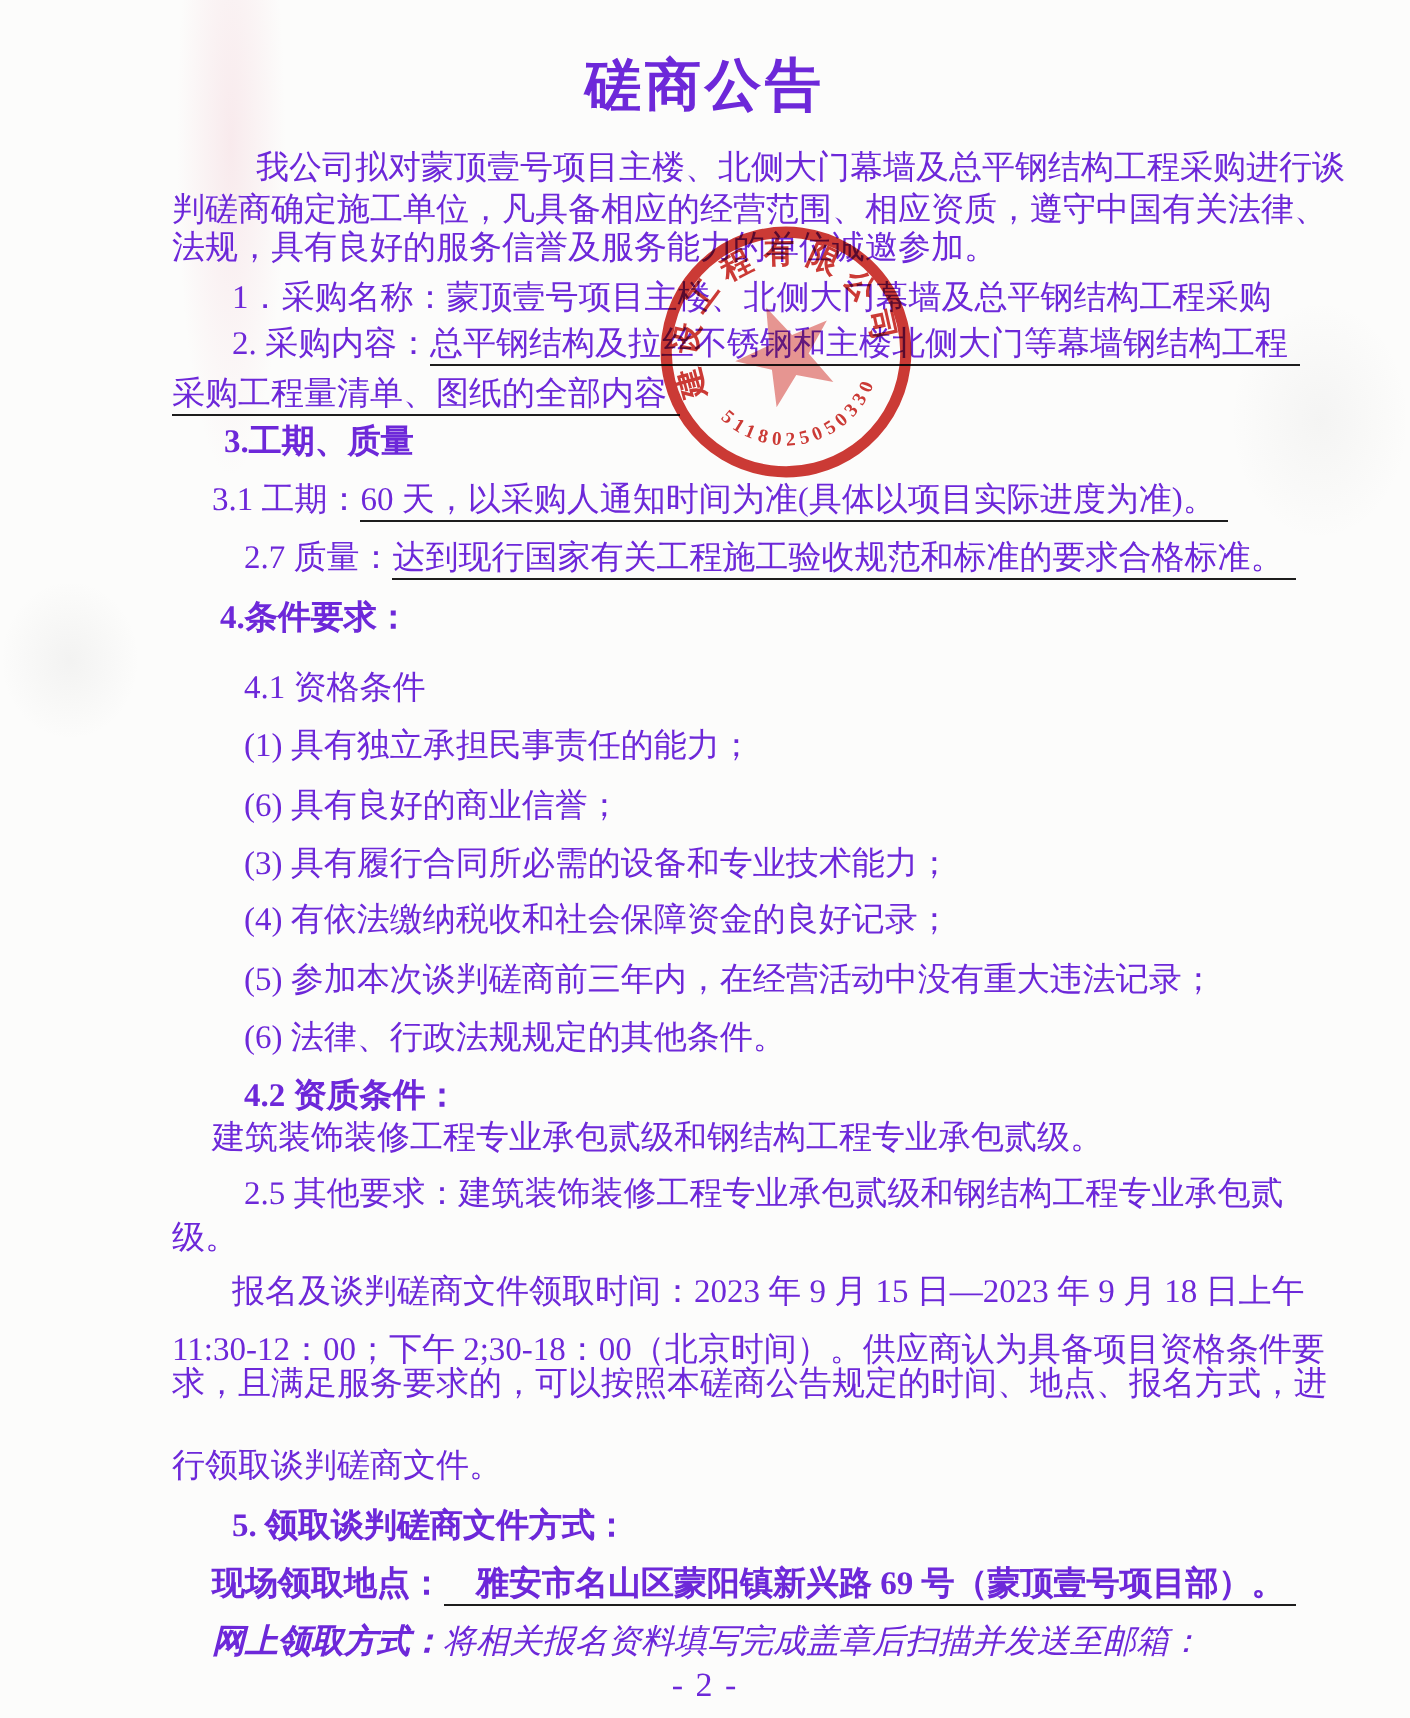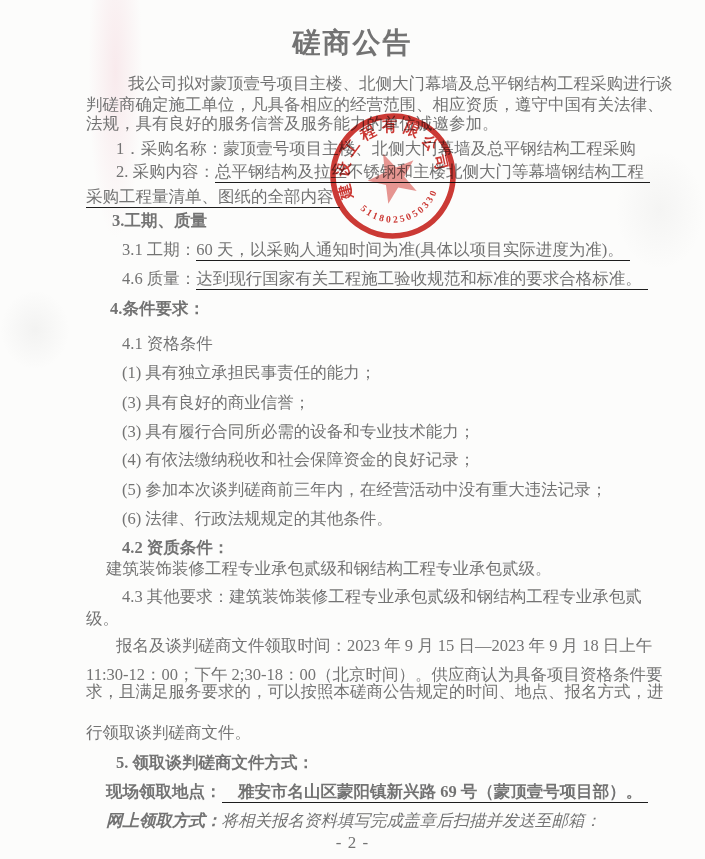--- a/index.html
+++ b/index.html
@@ -1,21 +1,21 @@
 <!DOCTYPE html>
 <html><head>
 <meta charset="utf-8">
 <style>
   html,body{margin:0;padding:0;}
   .page{
     position:relative;
     width:705px;height:859px;
     background:#fcfcfb;
     font-family:"Liberation Serif","DejaVu Serif",serif;
-    color:#737373;
+    color:#6d28d9;
     overflow:hidden;
   }
   
   .smudge-pink{
     position:absolute;left:88px;top:0;width:55px;height:240px;
     background:radial-gradient(ellipse at 50% 30%,rgba(235,170,185,0.22),rgba(235,170,185,0) 70%);
     pointer-events:none;
   }
   .smudge-gray1{
     position:absolute;left:0;top:290px;width:70px;height:80px;
@@ -64,33 +64,33 @@
   <h1 class="title">磋商公告</h1>
 
   <div class="content" id="content">
       <div class="line" style="top: 75px; left: 42px;"><span>我公司拟对蒙顶壹号项目主楼、北侧大门幕墙及总平钢结构工程采购进行谈</span></div>
       <div class="line" style="top: 96px; left: 0px;"><span>判磋商确定施工单位，凡具备相应的经营范围、相应资质，遵守中国有关法律、</span></div>
       <div class="line" style="top: 115px; left: 0px;"><span>法规，具有良好的服务信誉及服务能力的单位诚邀参加。</span></div>
       <div class="line" style="top: 140px; left: 30px;"><span>1．采购名称：蒙顶壹号项目主楼、北侧大门幕墙及总平钢结构工程采购</span></div>
       <div class="line" style="top: 163px; left: 30px;"><span>2. 采购内容：</span><span class="u">总平钢结构及拉丝不锈钢和主楼北侧大门等幕墙钢结构工程</span></div>
       <div class="line" style="top: 188px; left: 0px;"><span class="u">采购工程量清单、图纸的全部内容</span></div>
       <div class="line" style="top: 212px; left: 26px;"><span class="b">3.工期、质量</span></div>
-      <div class="line" style="top: 241px; left: 36px;"><span>3.1 工期：</span><span class="u">60 天，以采购人通知时间为准(具体以项目实际进度为准)。</span></div>
-      <div class="line" style="top: 270px; left: 36px;"><span>4.6 质量：</span><span class="u">达到现行国家有关工程施工验收规范和标准的要求合格标准。</span></div>
+      <div class="line" style="top: 241px; left: 20px;"><span>3.1 工期：</span><span class="u">60 天，以采购人通知时间为准(具体以项目实际进度为准)。</span></div>
+      <div class="line" style="top: 270px; left: 36px;"><span>2.7 质量：</span><span class="u">达到现行国家有关工程施工验收规范和标准的要求合格标准。</span></div>
       <div class="line" style="top: 300px; left: 24px;"><span class="b">4.条件要求：</span></div>
       <div class="line" style="top: 335px; left: 36px;"><span>4.1 资格条件</span></div>
       <div class="line" style="top: 364px; left: 36px;"><span>(1) 具有独立承担民事责任的能力；</span></div>
-      <div class="line" style="top: 394px; left: 36px;"><span>(3) 具有良好的商业信誉；</span></div>
+      <div class="line" style="top: 394px; left: 36px;"><span>(6) 具有良好的商业信誉；</span></div>
       <div class="line" style="top: 423px; left: 36px;"><span>(3) 具有履行合同所必需的设备和专业技术能力；</span></div>
       <div class="line" style="top: 451px; left: 36px;"><span>(4) 有依法缴纳税收和社会保障资金的良好记录；</span></div>
       <div class="line" style="top: 481px; left: 36px;"><span>(5) 参加本次谈判磋商前三年内，在经营活动中没有重大违法记录；</span></div>
       <div class="line" style="top: 510px; left: 36px;"><span>(6) 法律、行政法规规定的其他条件。</span></div>
       <div class="line" style="top: 539px; left: 36px; font-weight: bold;"><span>4.2 资质条件：</span></div>
       <div class="line" style="top: 561px; left: 20px; font-family: Liberation Mono, monospace;"><span>建筑装饰装修工程专业承包贰级和钢结构工程专业承包贰级。</span></div>
-      <div class="line" style="top: 588px; left: 36px;"><span>4.3 其他要求：建筑装饰装修工程专业承包贰级和钢结构工程专业承包贰</span></div>
+      <div class="line" style="top: 588px; left: 36px;"><span>2.5 其他要求：建筑装饰装修工程专业承包贰级和钢结构工程专业承包贰</span></div>
       <div class="line" style="top: 610px; left: 0px;"><span>级。</span></div>
       <div class="line" style="top: 637px; left: 30px;"><span>报名及谈判磋商文件领取时间：2023 年 9 月 15 日—2023 年 9 月 18 日上午</span></div>
       <div class="line" style="top: 666px; left: 0px;"><span>11:30-12：00；下午 2;30-18：00（北京时间）。供应商认为具备项目资格条件要</span></div>
       <div class="line" style="top: 683px; left: 0px; text-align: right;"><span>求，且满足服务要求的，可以按照本磋商公告规定的时间、地点、报名方式，进</span></div>
       <div class="line" style="top: 724px; left: 0px;"><span>行领取谈判磋商文件。</span></div>
       <div class="line" style="top: 754px; left: 30px;"><span class="b">5. 领取谈判磋商文件方式：</span></div>
       <div class="line" style="top: 783px; left: 20px;"><span class="b">现场领取地点：</span><span class="u b">　雅安市名山区蒙阳镇新兴路 69 号（蒙顶壹号项目部）。</span></div>
       <div class="line" style="top: 812px; left: 20px; font-style: italic;"><span class="b">网上领取方式：</span><span>将相关报名资料填写完成盖章后扫描并发送至邮箱：</span></div>
     </div>
 

